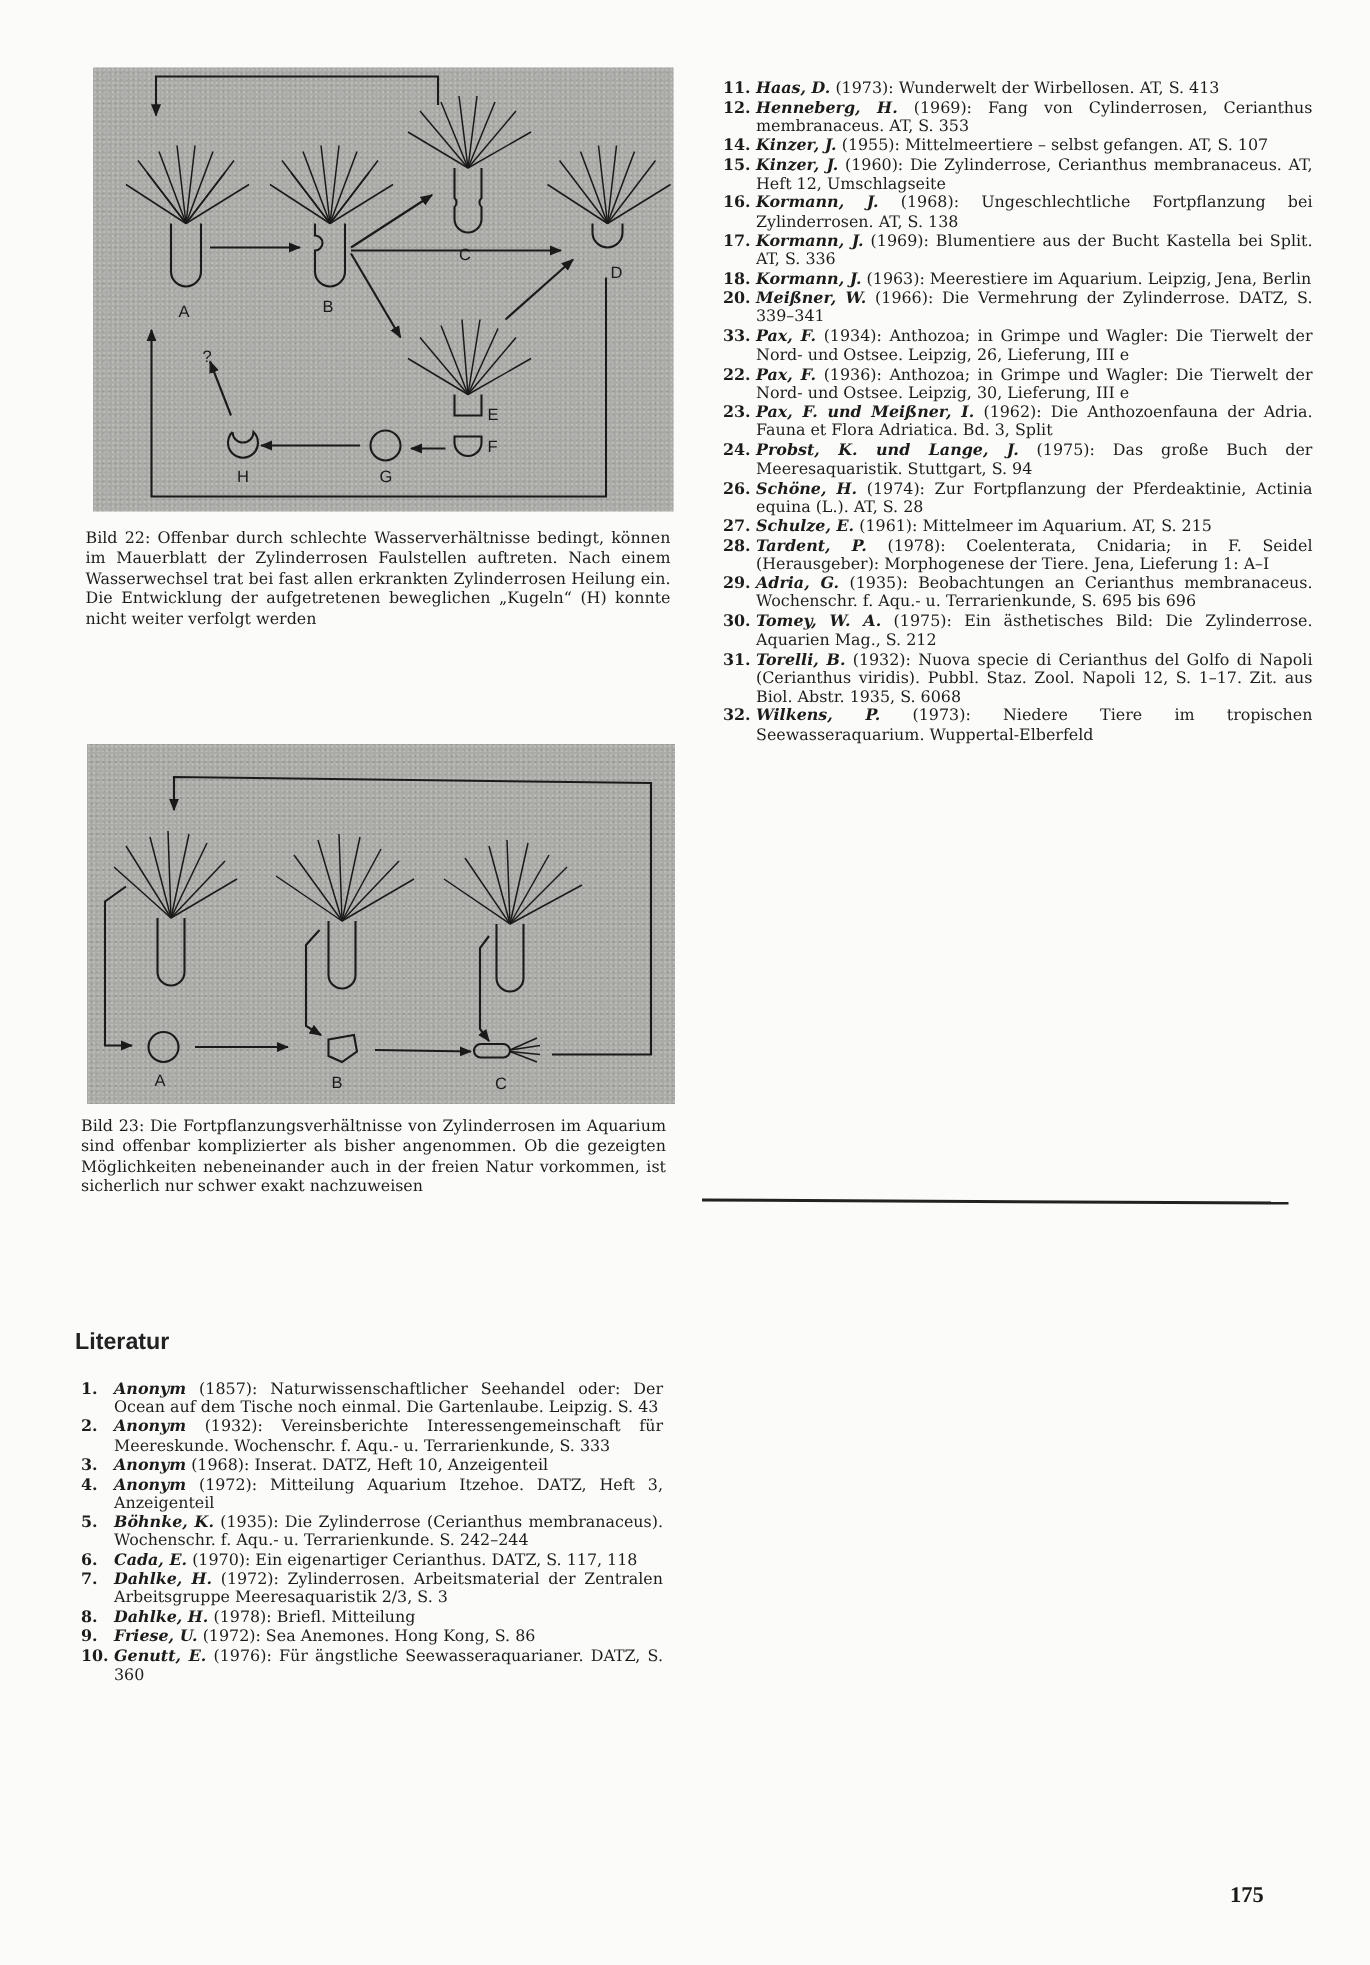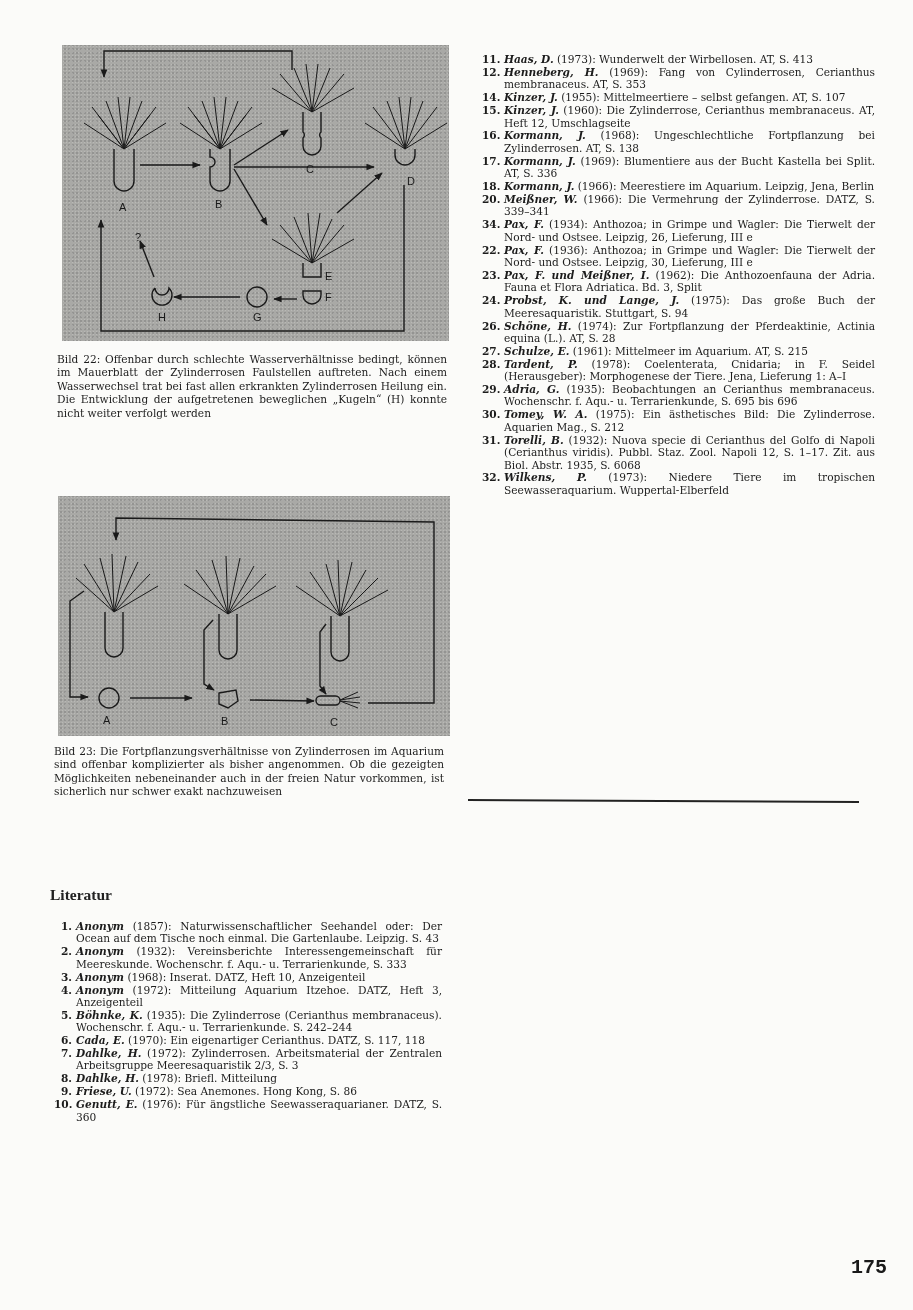--- a/index.html
+++ b/index.html
@@ -18,40 +18,40 @@
   #fig22 { left: 62px; top: 45px; width: 387px; height: 296px; }
   #fig23 { left: 58px; top: 496px; width: 392px; height: 240px; }
   .figure svg { width: 100%; height: 100%; display: block; }
   .caption {
     position: absolute; font-family: "DejaVu Serif", serif; font-weight: normal;
     font-size: 10.6px; line-height: 13.4px; text-align: justify; color: #1c1c1c;
   }
   #cap22 { left: 57px; top: 353px; width: 390px; }
   #cap23 { left: 54px; top: 745px; width: 390px; }
   .heading {
-    position: absolute; left: 50px; top: 886px; font-family: Liberation Serif, serif;
+    position: absolute; left: 50px; top: 886px; font-family: Liberation Sans, sans-serif;
     font-size: 15.5px; font-weight: bold; color: #222;
   }
   .reflist { position: absolute; list-style: none; margin: 0; padding: 0; }
   #refs-left { left: 54px; top: 920px; width: 388px; }
   #refs-right { left: 482px; top: 53px; width: 393px; }
   .ref {
     position: relative; padding-left: 22px; font-size: 10.6px; line-height: 12.4px;
     text-align: justify; margin-bottom: 0.5px; color: #1c1c1c;
   }
-  .ref .num { position: absolute; left: 0; width: 18px; text-align: right; font-weight: bold; }
+  .ref .num { position: absolute; left: 0; width: 18px; font-weight: bold; }
   .ref .author { font-style: italic; font-weight: bold; }
   .ref .text { font-weight: normal; }
   .rule {
     position: absolute; left: 468px; top: 799px; width: 391px; height: 2px;
     background: #222; transform: rotate(0.3deg); transform-origin: left center;
   }
   .pagenum {
-    position: absolute; left: 820px; top: 1256px; font-family: Liberation Mono, monospace;
-    font-weight: bold; font-size: 20px; color: #1a1a1a; margin-left: 31px;
+    position: absolute; left: 820px; top: 1256px; font-family: Liberation Serif, serif;
+    font-weight: bold; font-size: 15px; color: #1a1a1a;
   }
 </style>
 </head>
 <body>
 
 <div class="figure" id="fig22">
   <svg viewBox="0 0 387 296">
     <defs>
       <marker id="ah" viewBox="0 0 10 10" refX="9" refY="5" markerWidth="6" markerHeight="6" orient="auto-start-reverse">
         <path d="M0,1 L10,5 L0,9 z" fill="#1a1a1a"></path>
@@ -266,23 +266,23 @@
     <li class="ref"><span class="num">9.</span><span class="author">Friese, U.</span><span class="text"> (1972): Sea Anemones. Hong Kong, S. 86</span></li>
     <li class="ref"><span class="num">10.</span><span class="author">Genutt, E.</span><span class="text"> (1976): Für ängstliche Seewasseraquarianer. DATZ, S. 360</span></li>
   </ul>
 <ul class="reflist" id="refs-right">
     <li class="ref"><span class="num">11.</span><span class="author">Haas, D.</span><span class="text"> (1973): Wunderwelt der Wirbellosen. AT, S. 413</span></li>
     <li class="ref"><span class="num">12.</span><span class="author">Henneberg, H.</span><span class="text"> (1969): Fang von Cylinderrosen, Cerianthus membranaceus. AT, S. 353</span></li>
     <li class="ref"><span class="num">14.</span><span class="author">Kinzer, J.</span><span class="text"> (1955): Mittelmeertiere – selbst gefangen. AT, S. 107</span></li>
     <li class="ref"><span class="num">15.</span><span class="author">Kinzer, J.</span><span class="text"> (1960): Die Zylinderrose, Cerianthus membranaceus. AT, Heft 12, Umschlagseite</span></li>
     <li class="ref"><span class="num">16.</span><span class="author">Kormann, J.</span><span class="text"> (1968): Ungeschlechtliche Fortpflanzung bei Zylinderrosen. AT, S. 138</span></li>
     <li class="ref"><span class="num">17.</span><span class="author">Kormann, J.</span><span class="text"> (1969): Blumentiere aus der Bucht Kastella bei Split. AT, S. 336</span></li>
-    <li class="ref"><span class="num">18.</span><span class="author">Kormann, J.</span><span class="text"> (1966): Meerestiere im Aquarium. Leipzig, Jena, Berlin</span></li>
+    <li class="ref"><span class="num">18.</span><span class="author">Kormann, J.</span><span class="text"> (1963): Meerestiere im Aquarium. Leipzig, Jena, Berlin</span></li>
     <li class="ref"><span class="num">20.</span><span class="author">Meißner, W.</span><span class="text"> (1966): Die Vermehrung der Zylinderrose. DATZ, S. 339–341</span></li>
-    <li class="ref"><span class="num">34.</span><span class="author">Pax, F.</span><span class="text"> (1934): Anthozoa; in Grimpe und Wagler: Die Tierwelt der Nord- und Ostsee. Leipzig, 26, Lieferung, III e</span></li>
+    <li class="ref"><span class="num">33.</span><span class="author">Pax, F.</span><span class="text"> (1934): Anthozoa; in Grimpe und Wagler: Die Tierwelt der Nord- und Ostsee. Leipzig, 26, Lieferung, III e</span></li>
     <li class="ref"><span class="num">22.</span><span class="author">Pax, F.</span><span class="text"> (1936): Anthozoa; in Grimpe und Wagler: Die Tierwelt der Nord- und Ostsee. Leipzig, 30, Lieferung, III e</span></li>
     <li class="ref"><span class="num">23.</span><span class="author">Pax, F. und Meißner, I.</span><span class="text"> (1962): Die Anthozoenfauna der Adria. Fauna et Flora Adriatica. Bd. 3, Split</span></li>
     <li class="ref"><span class="num">24.</span><span class="author">Probst, K. und Lange, J.</span><span class="text"> (1975): Das große Buch der Meeresaquaristik. Stuttgart, S. 94</span></li>
     <li class="ref"><span class="num">26.</span><span class="author">Schöne, H.</span><span class="text"> (1974): Zur Fortpflanzung der Pferdeaktinie, Actinia equina (L.). AT, S. 28</span></li>
     <li class="ref"><span class="num">27.</span><span class="author">Schulze, E.</span><span class="text"> (1961): Mittelmeer im Aquarium. AT, S. 215</span></li>
     <li class="ref"><span class="num">28.</span><span class="author">Tardent, P.</span><span class="text"> (1978): Coelenterata, Cnidaria; in F. Seidel (Herausgeber): Morphogenese der Tiere. Jena, Lieferung 1: A–I</span></li>
     <li class="ref"><span class="num">29.</span><span class="author">Adria, G.</span><span class="text"> (1935): Beobachtungen an Cerianthus membranaceus. Wochenschr. f. Aqu.- u. Terrarienkunde, S. 695 bis 696</span></li>
     <li class="ref"><span class="num">30.</span><span class="author">Tomey, W. A.</span><span class="text"> (1975): Ein ästhetisches Bild: Die Zylinderrose. Aquarien Mag., S. 212</span></li>
     <li class="ref"><span class="num">31.</span><span class="author">Torelli, B.</span><span class="text"> (1932): Nuova specie di Cerianthus del Golfo di Napoli (Cerianthus viridis). Pubbl. Staz. Zool. Napoli 12, S. 1–17. Zit. aus Biol. Abstr. 1935, S. 6068</span></li>
     <li class="ref"><span class="num">32.</span><span class="author">Wilkens, P.</span><span class="text"> (1973): Niedere Tiere im tropischen Seewasseraquarium. Wuppertal-Elberfeld</span></li>

